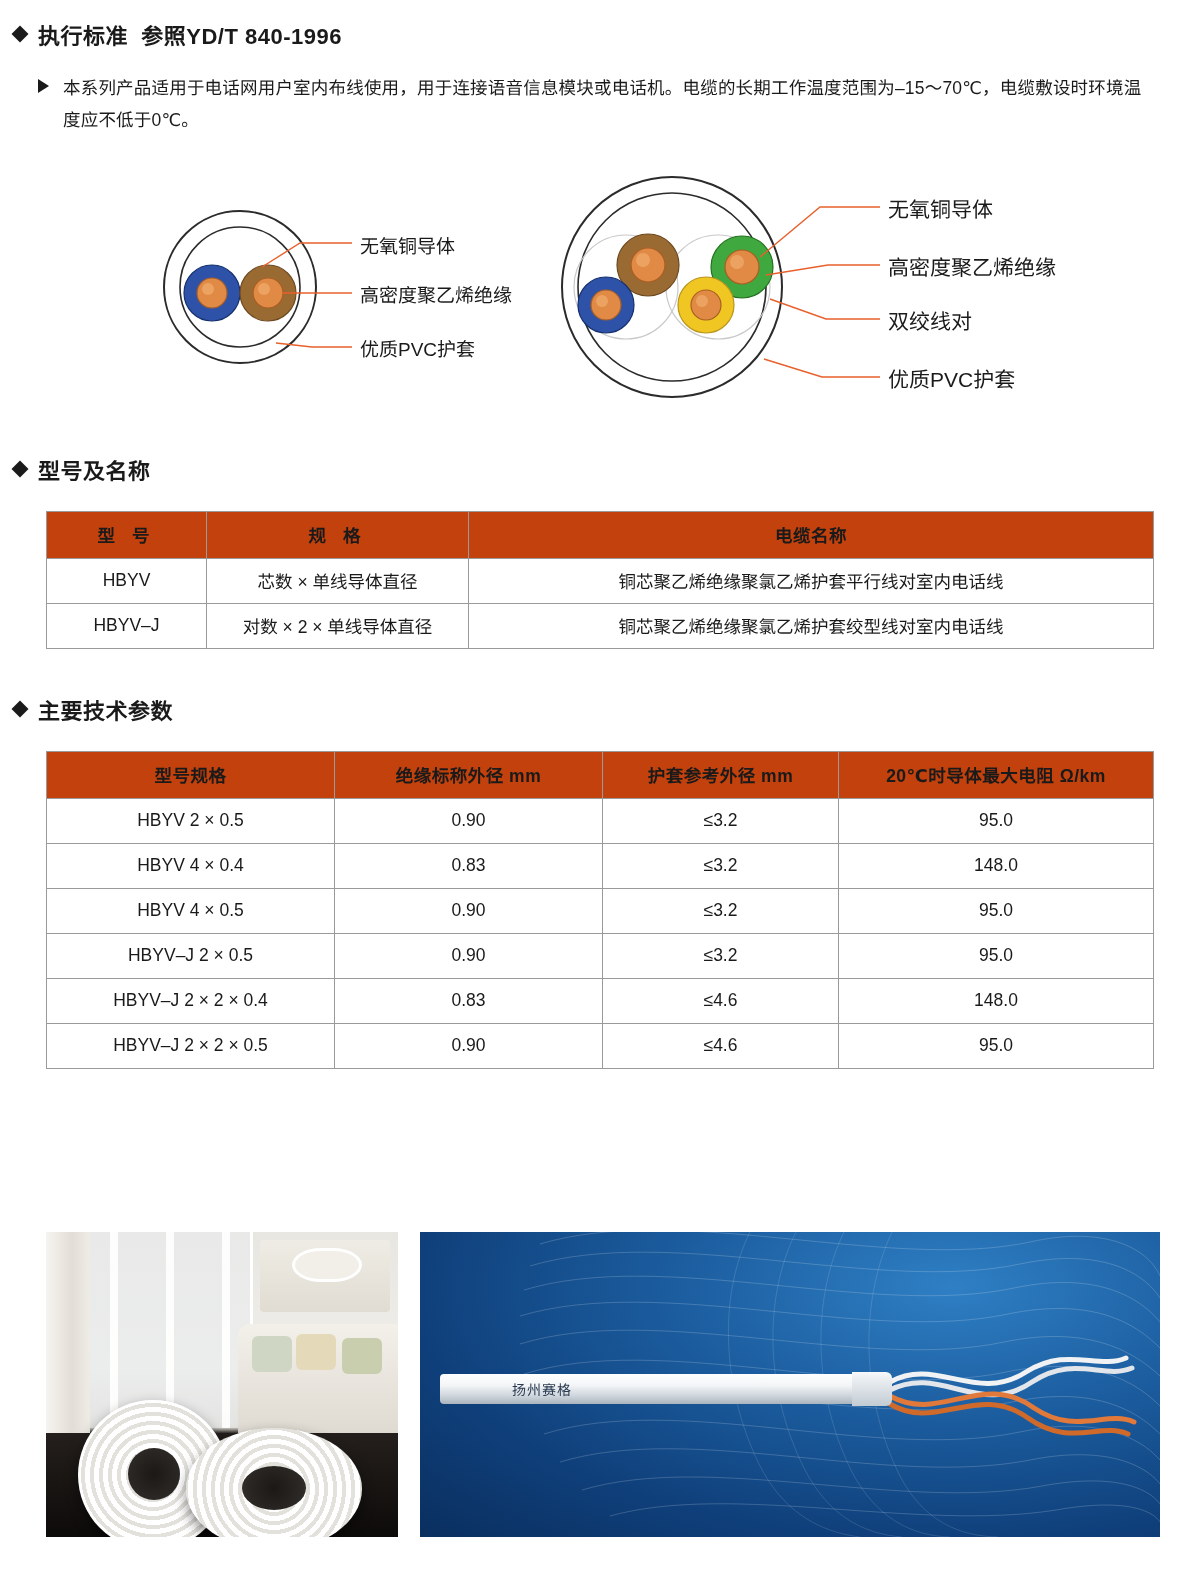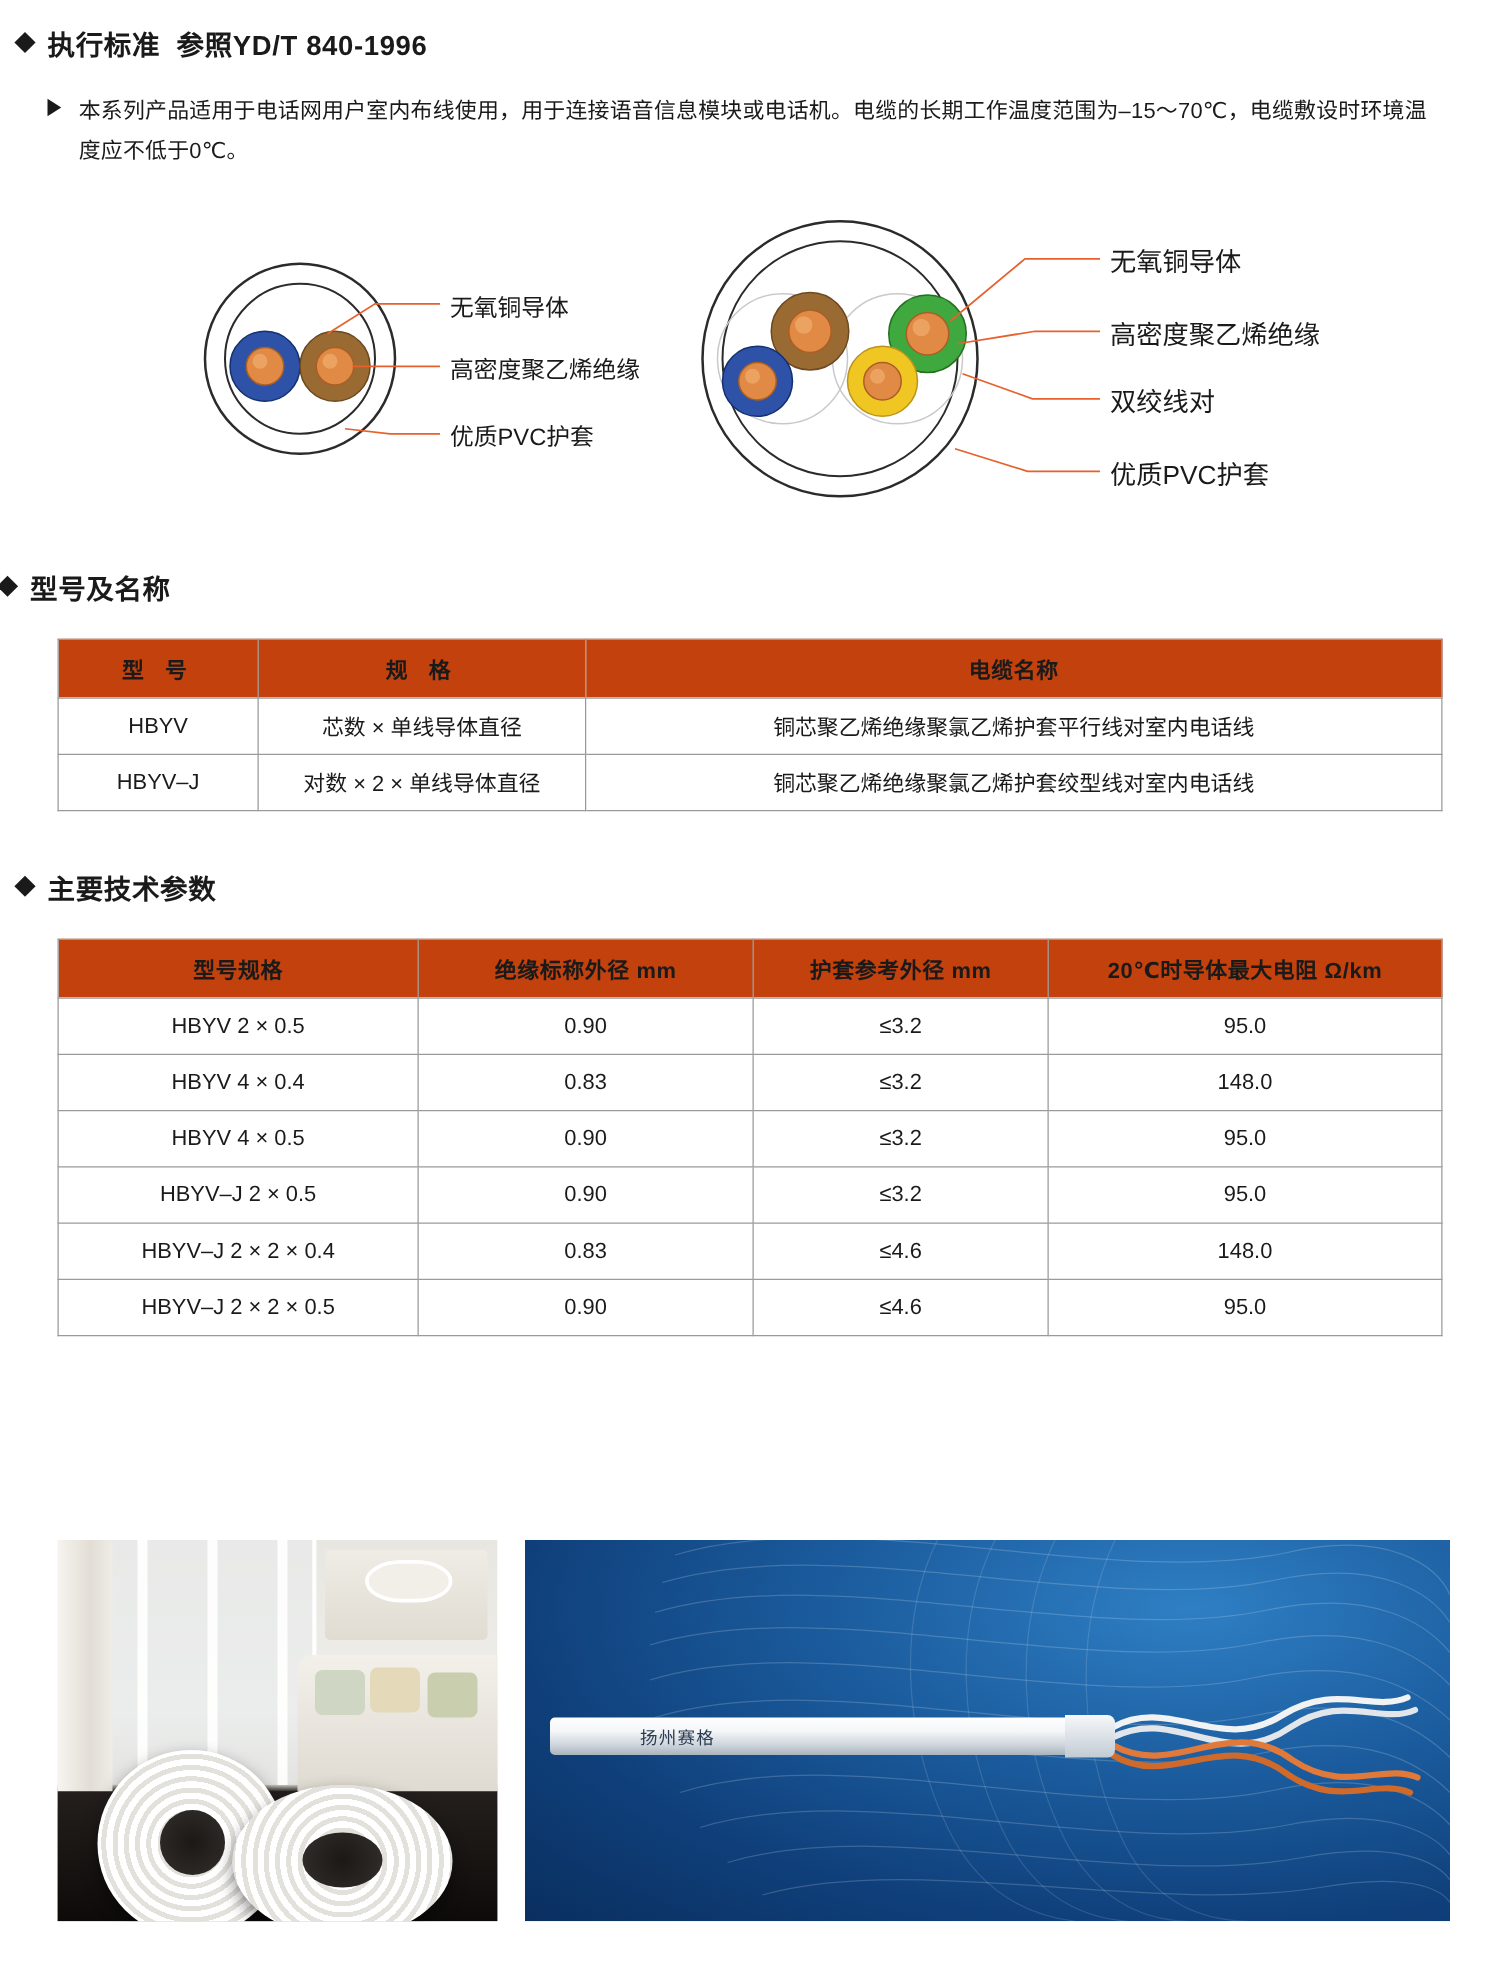--- a/index.html
+++ b/index.html
@@ -258,21 +258,21 @@
   <div class="dlabel" style="left:360px; top:84px;">无氧铜导体</div>
   <div class="dlabel" style="left:360px; top:133px;">高密度聚乙烯绝缘</div>
   <div class="dlabel" style="left:360px; top:187px;">优质PVC护套</div>
 
   <div class="dlabel" style="left:888px; top:46px; font-size:21px;">无氧铜导体</div>
   <div class="dlabel" style="left:888px; top:104px; font-size:21px;">高密度聚乙烯绝缘</div>
   <div class="dlabel" style="left:888px; top:158px; font-size:21px;">双绞线对</div>
   <div class="dlabel" style="left:888px; top:216px; font-size:21px;">优质PVC护套</div>
 </div>
 
-<div style="margin-top:6px;">
+<div style="padding-left:14px; margin-top:6px;">
   <div class="sec-head">
     <span class="diamond"></span>
     <span class="sec-title">型号及名称</span>
   </div>
 </div>
 
 <table id="model-table">
   <colgroup>
     <col style="width:160px">
     <col style="width:262px">

